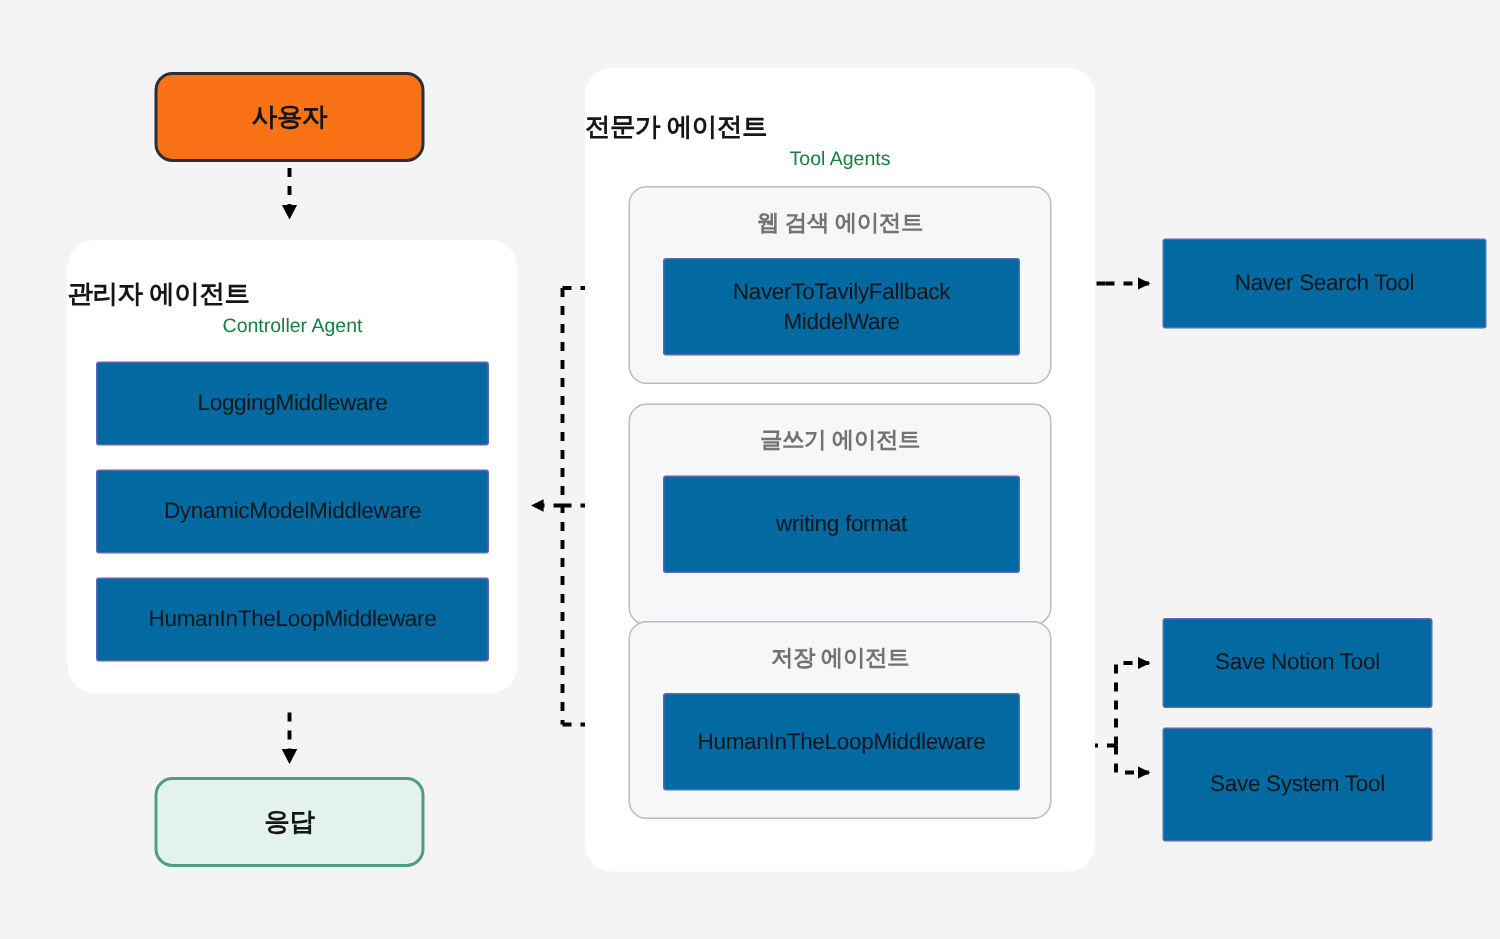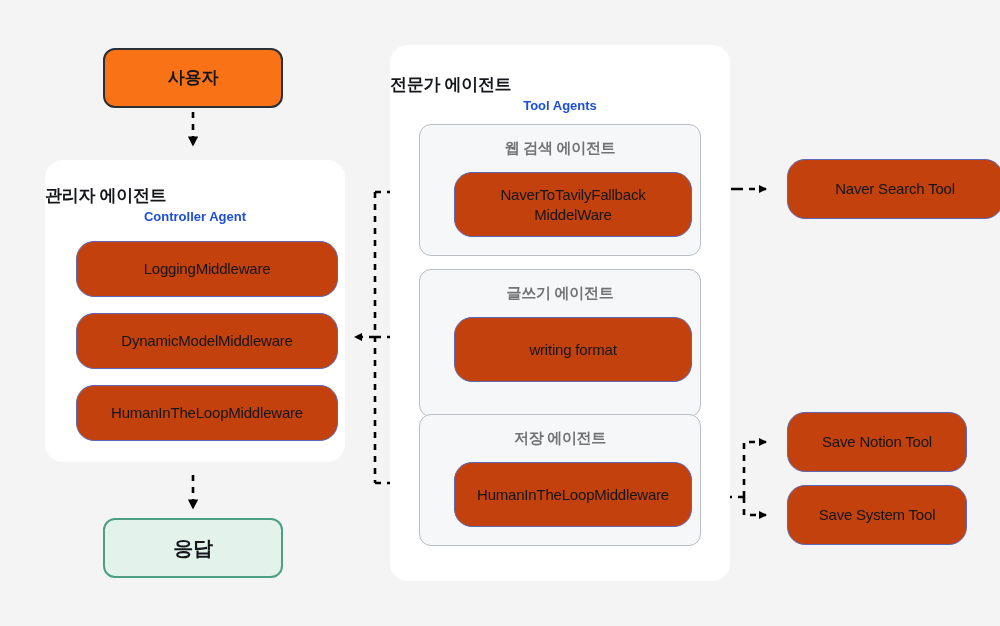--- a/index.html
+++ b/index.html
@@ -38,21 +38,21 @@
     border-radius: 12px;
     background: #f97316;
     font-size: 17px;
     font-weight: 700;
     letter-spacing: -0.2px;
   }
   .box-response {
     border: 2px solid #4e9e83;
     border-radius: 12px;
     background: #e3f3ec;
-    font-size: 20px;
+    font-size: 17px;
     font-weight: 700;
     letter-spacing: -0.2px;
   }
 
   
   .panel {
     position: absolute;
     box-sizing: border-box;
     background: #ffffff;
     border-radius: 18px;
@@ -66,22 +66,22 @@
     font-weight: 700;
     letter-spacing: -0.3px;
     color: #14161a;
   }
   .panel-subtitle {
     position: absolute;
     left: 0;
     right: 0;
     text-align: center;
     font-size: 13px;
-    font-weight: 700;
-    color: #1d4ed8;
+    font-weight: 400;
+    color: #15803d;
   }
 
   
   .subcard {
     position: absolute;
     box-sizing: border-box;
     background: #f6f7f9;
     border: 1.5px solid #b9bcc2;
     border-radius: 12px;
   }
@@ -98,29 +98,28 @@
   }
 
   
   .chip {
     position: absolute;
     box-sizing: border-box;
     display: flex;
     align-items: center;
     justify-content: center;
     text-align: center;
-    background: #c2410c;
+    background: #0369a1;
     border: 1.5px solid #5a68b5;
-    border-radius: 18px;
+    border-radius: 2px;
     font-size: 15px;
     font-weight: 400;
     letter-spacing: -0.2px;
     line-height: 1.32;
     color: #14161a;
-    margin-left: 12px;
   }
   .chip.two-line { font-size: 15px; }
 
   
   #wires {
     position: absolute;
     left: 0;
     top: 0;
     width: 1000px;
     height: 626px;
@@ -225,17 +224,17 @@
   </div>
 
   <div class="chip" style="left:775px; top:159px; width:216px; height:60px;align-items:center;">
     <span>Naver Search Tool</span>
   </div>
 
   <div class="chip" style="left:775px; top:412px; width:180px; height:60px;">
     <span>Save Notion Tool</span>
   </div>
 
-  <div class="chip" style="left:775px; top:485px; width:180px; height:60px;">
+  <div class="chip" style="left:775px; top:485px; width:180px; height:76px;">
     <span>Save System Tool</span>
   </div>
 
 </div>
 
 </body></html>

